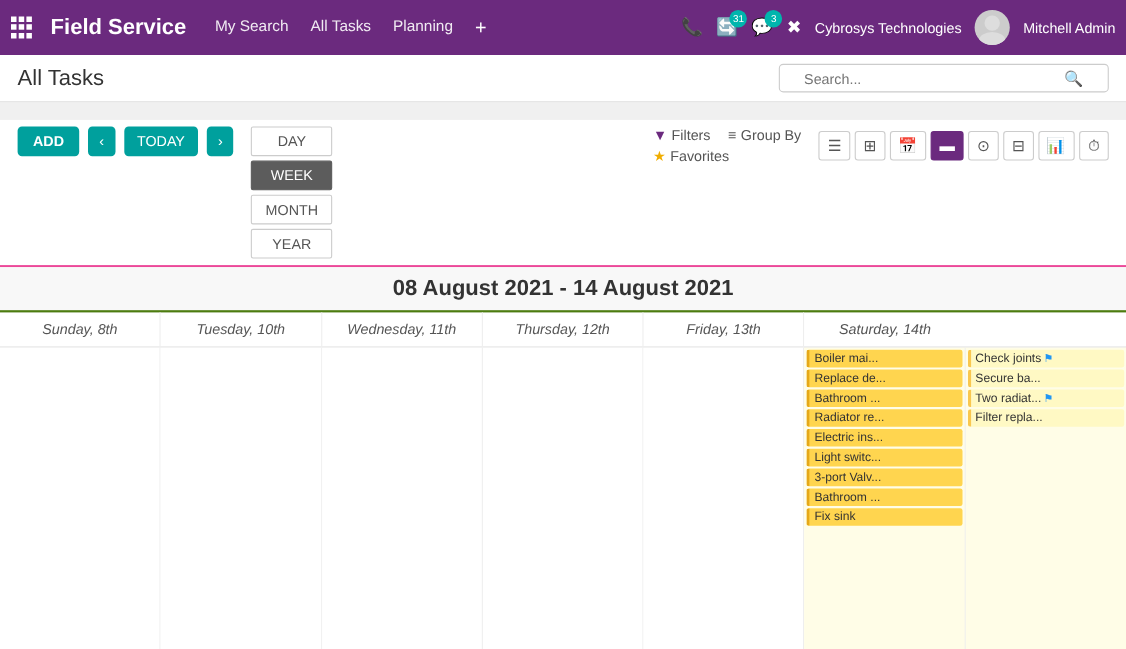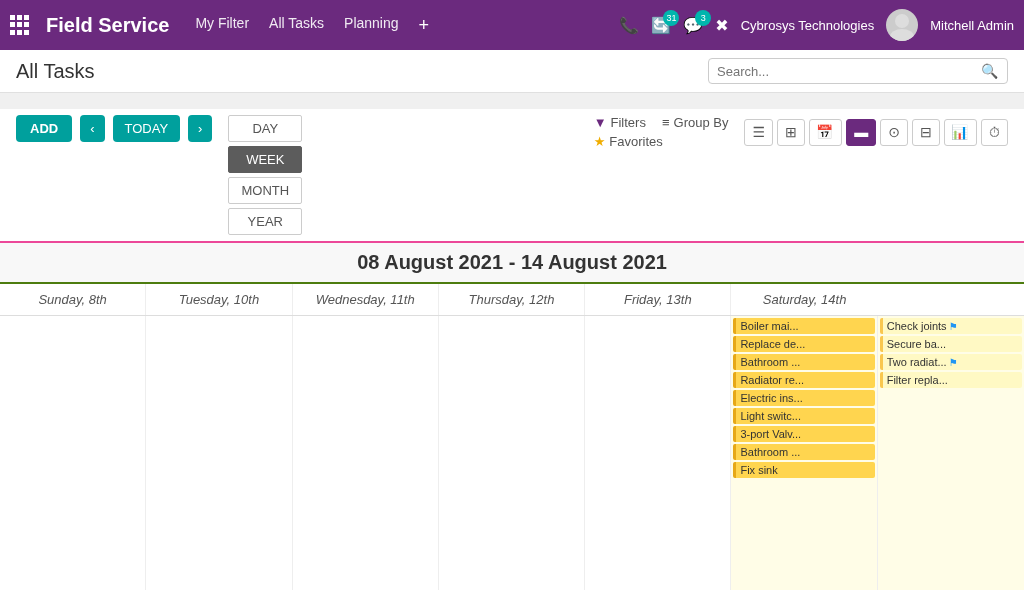--- a/index.html
+++ b/index.html
@@ -40,21 +40,21 @@
       padding: 8px 16px;
       display: flex;
       align-items: center;
       justify-content: space-between;
       border-bottom: 1px solid #e0e0e0;
     }
     .page-title { font-size: 20px; font-weight: 300; color: #333; }
     .search-bar {
       border: 1px solid #ccc; border-radius: 4px;
       display: flex; align-items: center;
-      padding: 4px 8px; width: 300px;
+      padding: 4px 22px; width: 300px;
     }
     .search-bar input {
       border: none; outline: none;
       font-size: 13px; width: 100%; color: #666;
     }
     .search-icon { color: #999; font-size: 14px; }
 
     
     .toolbar {
       background: white;
@@ -204,21 +204,21 @@
       <span></span>
     <span></span>
       <span></span>
       <span></span>
     <span></span>
       <span></span>
       <span></span>
   </div>
   <span class="topnav-title">Field Service</span>
   <div class="topnav-menu">
-    <a>My Filter</a>
+    <a>My Search</a>
     <a>All Tasks</a>
     <a>Planning</a>
     <span class="topnav-plus">+</span>
   </div>
   <div class="topnav-icons">
     <span class="topnav-icon">📞</span>
     <span class="topnav-icon">
       🔄
       <span class="badge">31</span>
     </span>

